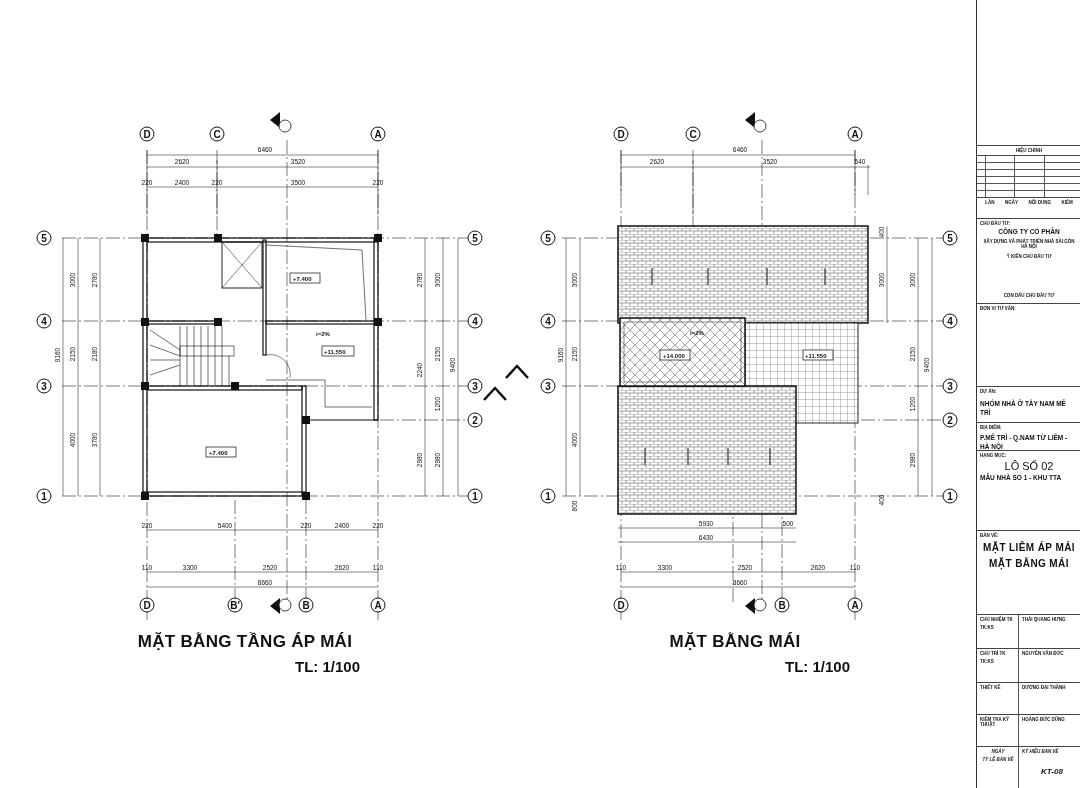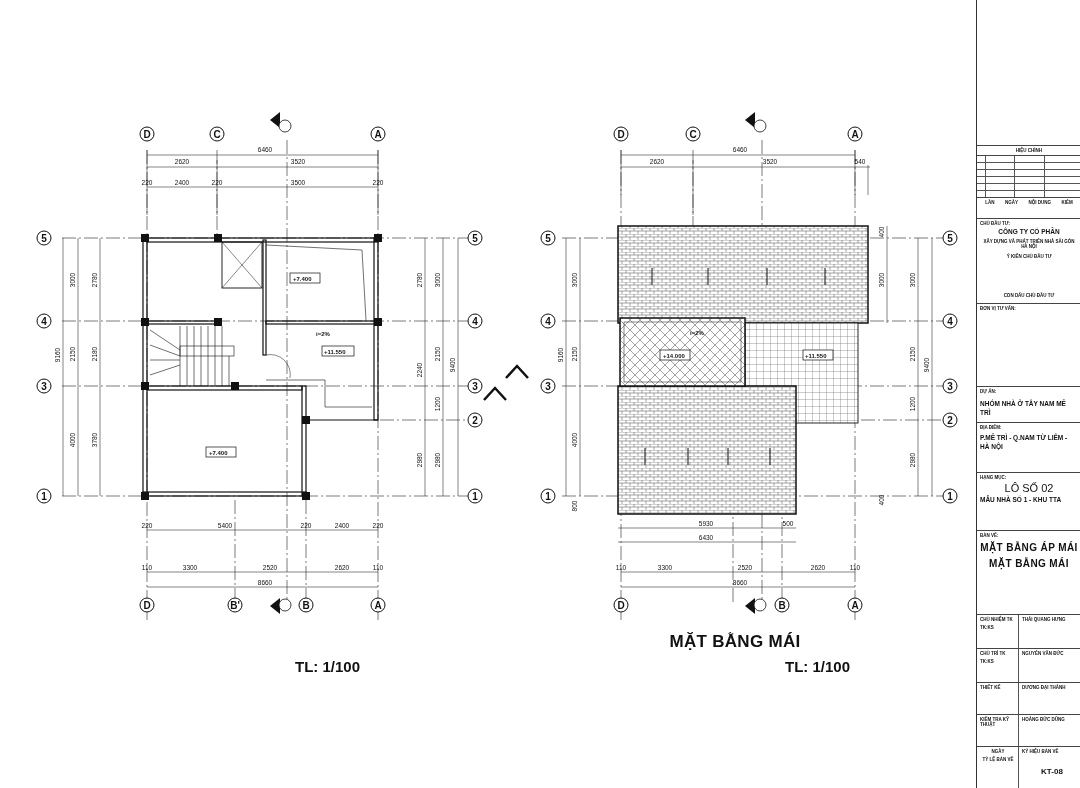--- a/index.html
+++ b/index.html
@@ -359,20 +359,21 @@
     <g>
       <path d="M755 128L745 120L755 112Z" fill="#111" stroke="none"></path>
       <circle cx="760" cy="126" r="6" fill="#fff" stroke="#111" stroke-width="0.8"></circle>
       <path d="M755 598L745 606L755 614Z" fill="#111" stroke="none"></path>
       <circle cx="760" cy="605" r="6" fill="#fff" stroke="#111" stroke-width="0.8"></circle>
       <path d="M506 378L517 366L528 378" fill="none" stroke="#111" stroke-width="2.5"></path>
     </g>
   </g>
 </svg>
 
+<div class="plan-title" style="left:130px;top:632px;width:230px;">MẶT BẰNG TẦNG ÁP MÁI</div>
 <div class="plan-scale" style="left:130px;top:658px;width:230px;">TL: 1/100</div>
 <div class="plan-title" style="left:620px;top:632px;width:230px;">MẶT BẰNG MÁI</div>
 <div class="plan-scale" style="left:620px;top:658px;width:230px;">TL: 1/100</div>
 
 
 <div id="titleblock">
   <div class="tb-row tb-small" style="top:145px;height:10px;text-align:center;">HIỆU CHỈNH</div>
   <div class="tb-row" style="top:155px;height:42px;">
     <div style="position:absolute;left:0;top:0;width:104px;height:42px;background:repeating-linear-gradient(#fff 0 6px,#555 6px 7px);"></div>
     <div class="tb-cell" style="left:0;top:0;width:9px;height:42px;"></div>
@@ -396,28 +397,28 @@
     <div class="tb-small">ĐƠN VỊ TƯ VẤN:</div>
   </div>
   <div class="tb-row" style="top:386px;height:36px;">
     <div class="tb-small">DỰ ÁN:</div>
     <div class="tb-med" style="margin-top:4px;">NHÓM NHÀ Ở TÂY NAM MỄ TRÌ</div>
   </div>
   <div class="tb-row" style="top:422px;height:28px;">
     <div class="tb-small">ĐỊA ĐIỂM:</div>
     <div class="tb-med" style="margin-top:2px;">P.MỄ TRÌ - Q.NAM TỪ LIÊM - HÀ NỘI</div>
   </div>
-  <div class="tb-row" style="top:472px;height:80px;">
+  <div class="tb-row" style="top:450px;height:80px;">
     <div class="tb-small">HẠNG MỤC:</div>
     <div class="tb-big">LÔ SỐ 02</div>
     <div class="tb-med">MẪU NHÀ SỐ 1 - KHU TTA</div>
   </div>
   <div class="tb-row" style="top:530px;height:84px;">
     <div class="tb-small">BẢN VẼ:</div>
-    <div class="tb-title">MẶT BẰNG ÁP MÁI</div>
+    <div class="tb-title">MẶT LIÊM ÁP MÁI</div>
     <div class="tb-title">MẶT BẰNG MÁI</div>
   </div>
   <div class="tb-row" style="top:614px;height:34px;">
     <div class="tb-cell" style="left:0;top:0;width:42px;height:34px;"></div>
     <div class="tb-small" style="position:absolute;left:0;top:0;width:40px;">CHỦ NHIỆM TK</div>
     <div class="tb-small" style="position:absolute;left:0;top:8px;width:40px;">TK:KS</div>
     <div class="tb-small" style="position:absolute;left:42px;top:0;width:60px;">THÁI QUANG HƯNG</div>
   </div>
   <div class="tb-row" style="top:648px;height:34px;">
     <div class="tb-cell" style="left:0;top:0;width:42px;height:34px;"></div>
@@ -428,21 +429,21 @@
   <div class="tb-row" style="top:682px;height:32px;">
     <div class="tb-cell" style="left:0;top:0;width:42px;height:32px;"></div>
     <div class="tb-small" style="position:absolute;left:0;top:0;width:40px;">THIẾT KẾ</div>
     <div class="tb-small" style="position:absolute;left:42px;top:0;width:60px;">DƯƠNG ĐẠI THÀNH</div>
   </div>
   <div class="tb-row" style="top:714px;height:32px;">
     <div class="tb-cell" style="left:0;top:0;width:42px;height:32px;"></div>
     <div class="tb-small" style="position:absolute;left:0;top:0;width:40px;">KIỂM TRA KỸ THUẬT</div>
     <div class="tb-small" style="position:absolute;left:42px;top:0;width:60px;">HOÀNG ĐỨC DŨNG</div>
   </div>
-  <div class="tb-row" style="top:746px;height:42px;">
+  <div class="tb-row" style="top:746px;height:42px;font-style:italic;">
     <div class="tb-cell" style="left:0;top:0;width:42px;height:42px;"></div>
     <div class="tb-small" style="position:absolute;left:0;top:0;width:36px;text-align:center;">NGÀY</div>
     <div class="tb-small" style="position:absolute;left:0;top:8px;width:36px;text-align:center;">TỶ LỆ BẢN VẼ</div>
     <div class="tb-small" style="position:absolute;left:42px;top:0;width:60px;">KÝ HIỆU BẢN VẼ</div>
     <div class="tb-med" style="position:absolute;left:42px;top:20px;width:60px;text-align:center;font-size:8px;">KT-08</div>
   </div>
 </div>
 </div>
 
 </body></html>

